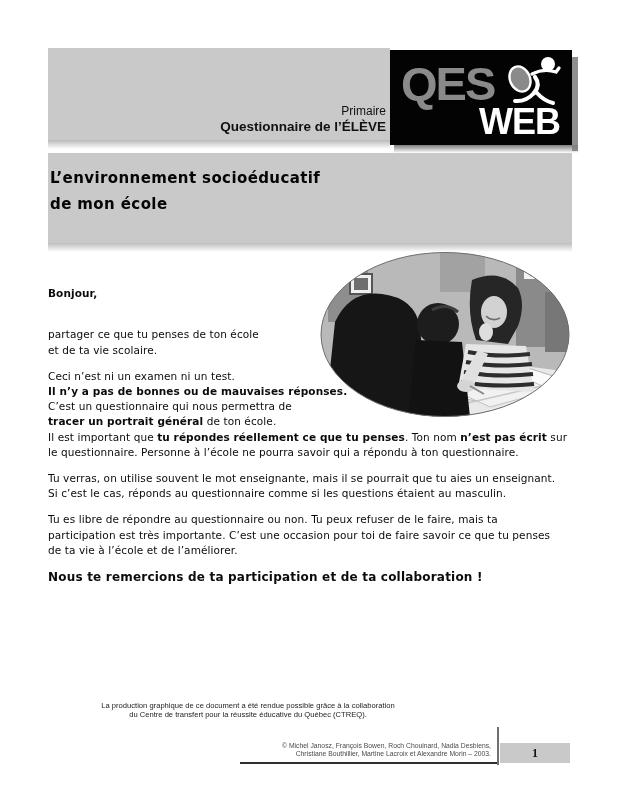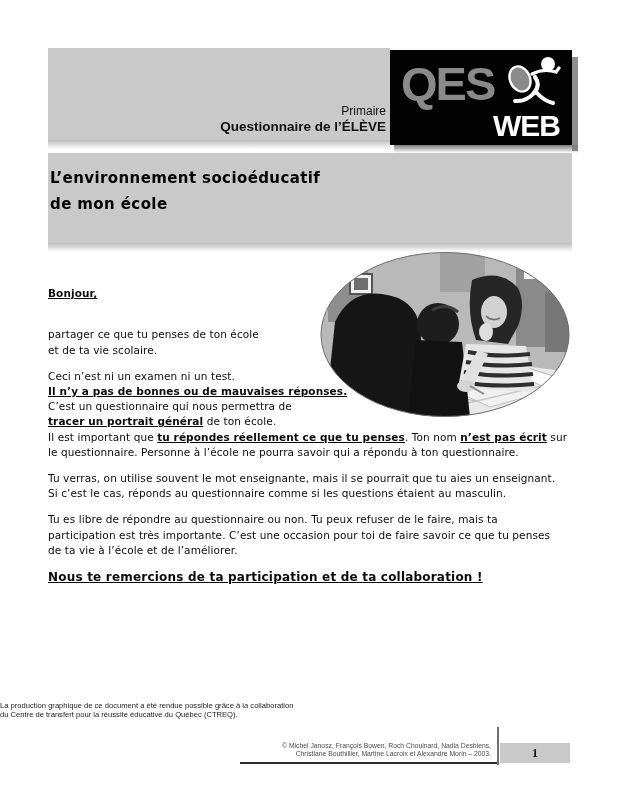--- a/index.html
+++ b/index.html
@@ -16,43 +16,43 @@
   .header-labels .qlab{font-size:13.5px;font-weight:700;}
 
   
   .logo-box{position:absolute;left:390px;top:50px;width:182px;height:95px;background:#030303;}
   .logo-shadow-right{position:absolute;left:572px;top:57px;width:6px;height:94px;background:#8f8f8f;}
   .logo-shadow-bottom{position:absolute;left:394px;top:145px;width:184px;height:8px;
         background:linear-gradient(#7e7e7e,rgba(255,255,255,0));}
   .logo-qes{position:absolute;left:11px;top:6px;font-family:"Liberation Sans",sans-serif;
         font-weight:900;font-size:47px;letter-spacing:-2px;color:#8a8a8a;text-align:center;}
   .logo-web{position:absolute;right:12px;bottom:2px;font-family:"Liberation Sans",sans-serif;
-        font-weight:900;font-size:30px;letter-spacing:-1px;color:#ffffff;}
+        font-weight:900;font-size:36px;letter-spacing:-1px;color:#ffffff;}
   .logo-figure{position:absolute;right:10px;top:5px;}
 
   
   .title-band{position:absolute;left:48px;top:153px;width:524px;height:90px;background:#c9c9c9;}
   .title-band-shadow{position:absolute;left:48px;top:243px;width:524px;height:9px;
         background:linear-gradient(#bdbdbd,rgba(255,255,255,0));}
   .doc-title{position:absolute;left:2px;top:12px;font-size:15px;line-height:26px;
         font-weight:800;letter-spacing:.4px;color:#050505;}
 
   
   .photo{position:absolute;left:320px;top:252px;width:250px;height:165px;}
 
   
   .body-text{position:absolute;left:48px;top:286px;width:556px;font-size:10.5px;
         line-height:15.2px;letter-spacing:.1px;color:#0b0b0b;}
   .body-text p{margin:0 0 11px 0;white-space:nowrap;}
-  .body-text .b{font-weight:700;text-decoration:underline;}
+  .body-text .b{font-weight:700;}
   .body-text p.b{font-weight:700;}
   .body-text p.lg{font-size:12px;line-height:16px;letter-spacing:.2px;}
 
   
-  .production-note{position:absolute;left:0;top:701px;width:496px;text-align:left;
+  .production-note{position:absolute;left:0;top:701px;width:496px;text-align:center;
         font-family:"Liberation Sans",sans-serif;font-size:7.6px;line-height:9.4px;color:#1c1c1c;}
   .copyright{position:absolute;left:0;top:742px;width:491px;text-align:right;
         font-family:"Liberation Sans",sans-serif;font-size:6.8px;line-height:8.4px;color:#4a4a4a;}
   .footer-rule{position:absolute;left:240px;top:762px;width:257px;height:2px;background:#2e2e2e;}
   .footer-vline{position:absolute;left:497px;top:727px;width:2px;height:38px;background:#6f6f6f;}
   .page-box{position:absolute;left:500px;top:743px;width:70px;height:20px;background:#c9c9c9;
         display:flex;align-items:center;justify-content:center;}
   .page-num{font-family:"Liberation Serif",serif;font-weight:700;font-size:12px;color:#111;}
 </style>
 </head>

